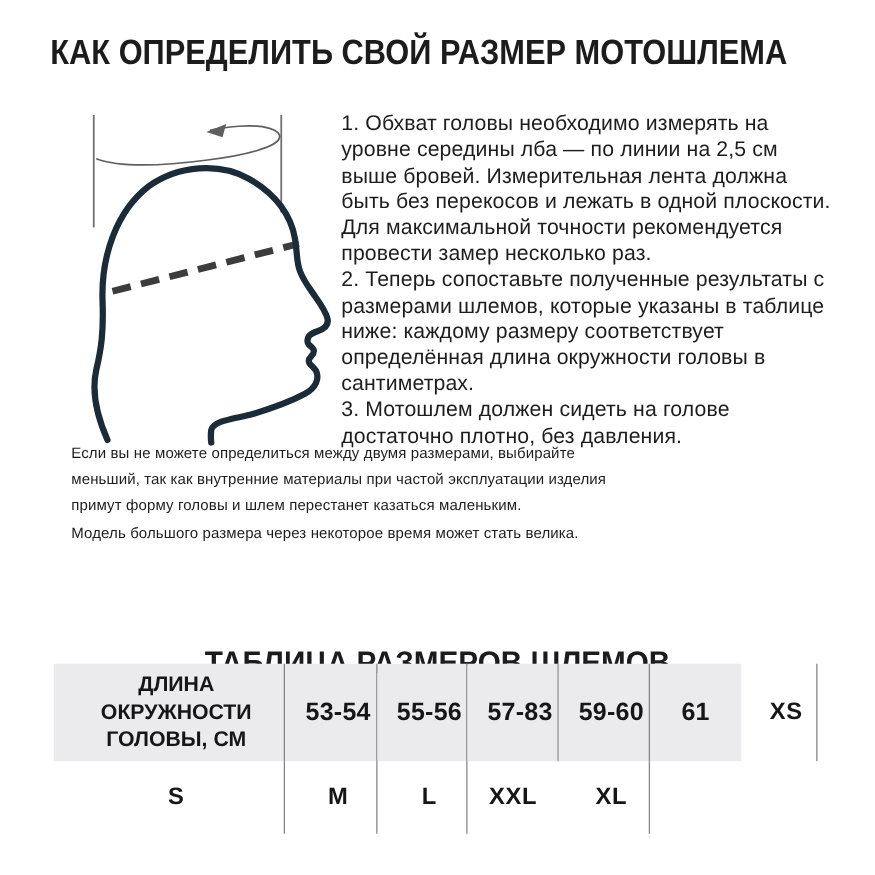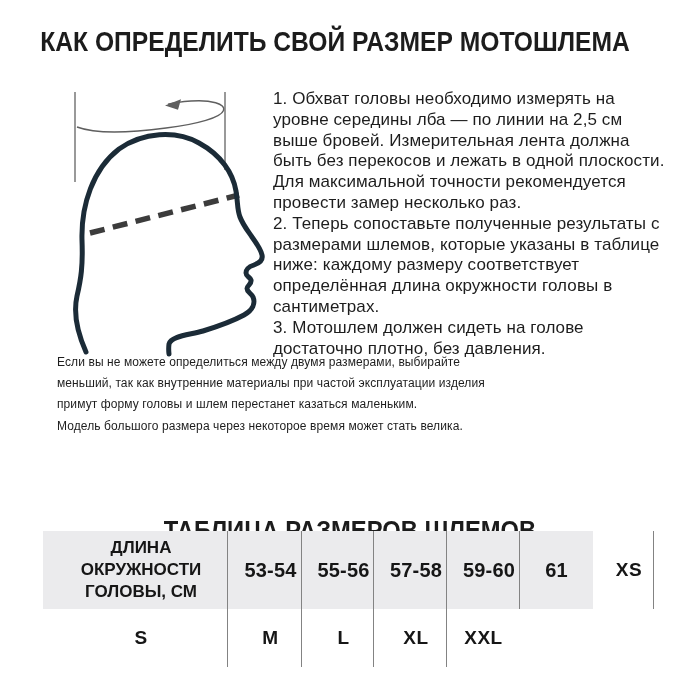--- a/index.html
+++ b/index.html
@@ -122,25 +122,25 @@
   <div class="table-title">
     <span class="semi-condensed">ТАБЛИЦА РАЗМЕРОВ ШЛЕМОВ</span>
   </div>
 
   <div class="size-table">
     <div class="cell head-row label divided">ДЛИНА
 ОКРУЖНОСТИ
 ГОЛОВЫ, СМ</div>
     <div class="cell head-row value divided">53-54</div>
     <div class="cell head-row value divided">55-56</div>
-    <div class="cell head-row value divided">57-58</div>
+    <div class="cell head-row value divided">57-83</div>
     <div class="cell head-row value divided">59-60</div>
     <div class="cell head-row value">61</div>
 
     <div class="cell size divided">XS</div>
     <div class="cell size divided">S</div>
     <div class="cell size divided">M</div>
     <div class="cell size divided">L</div>
+    <div class="cell size">XXL</div>
     <div class="cell size divided">XL</div>
-    <div class="cell size">XXL</div>
   </div>
 
 </div>
 
 </body></html>

